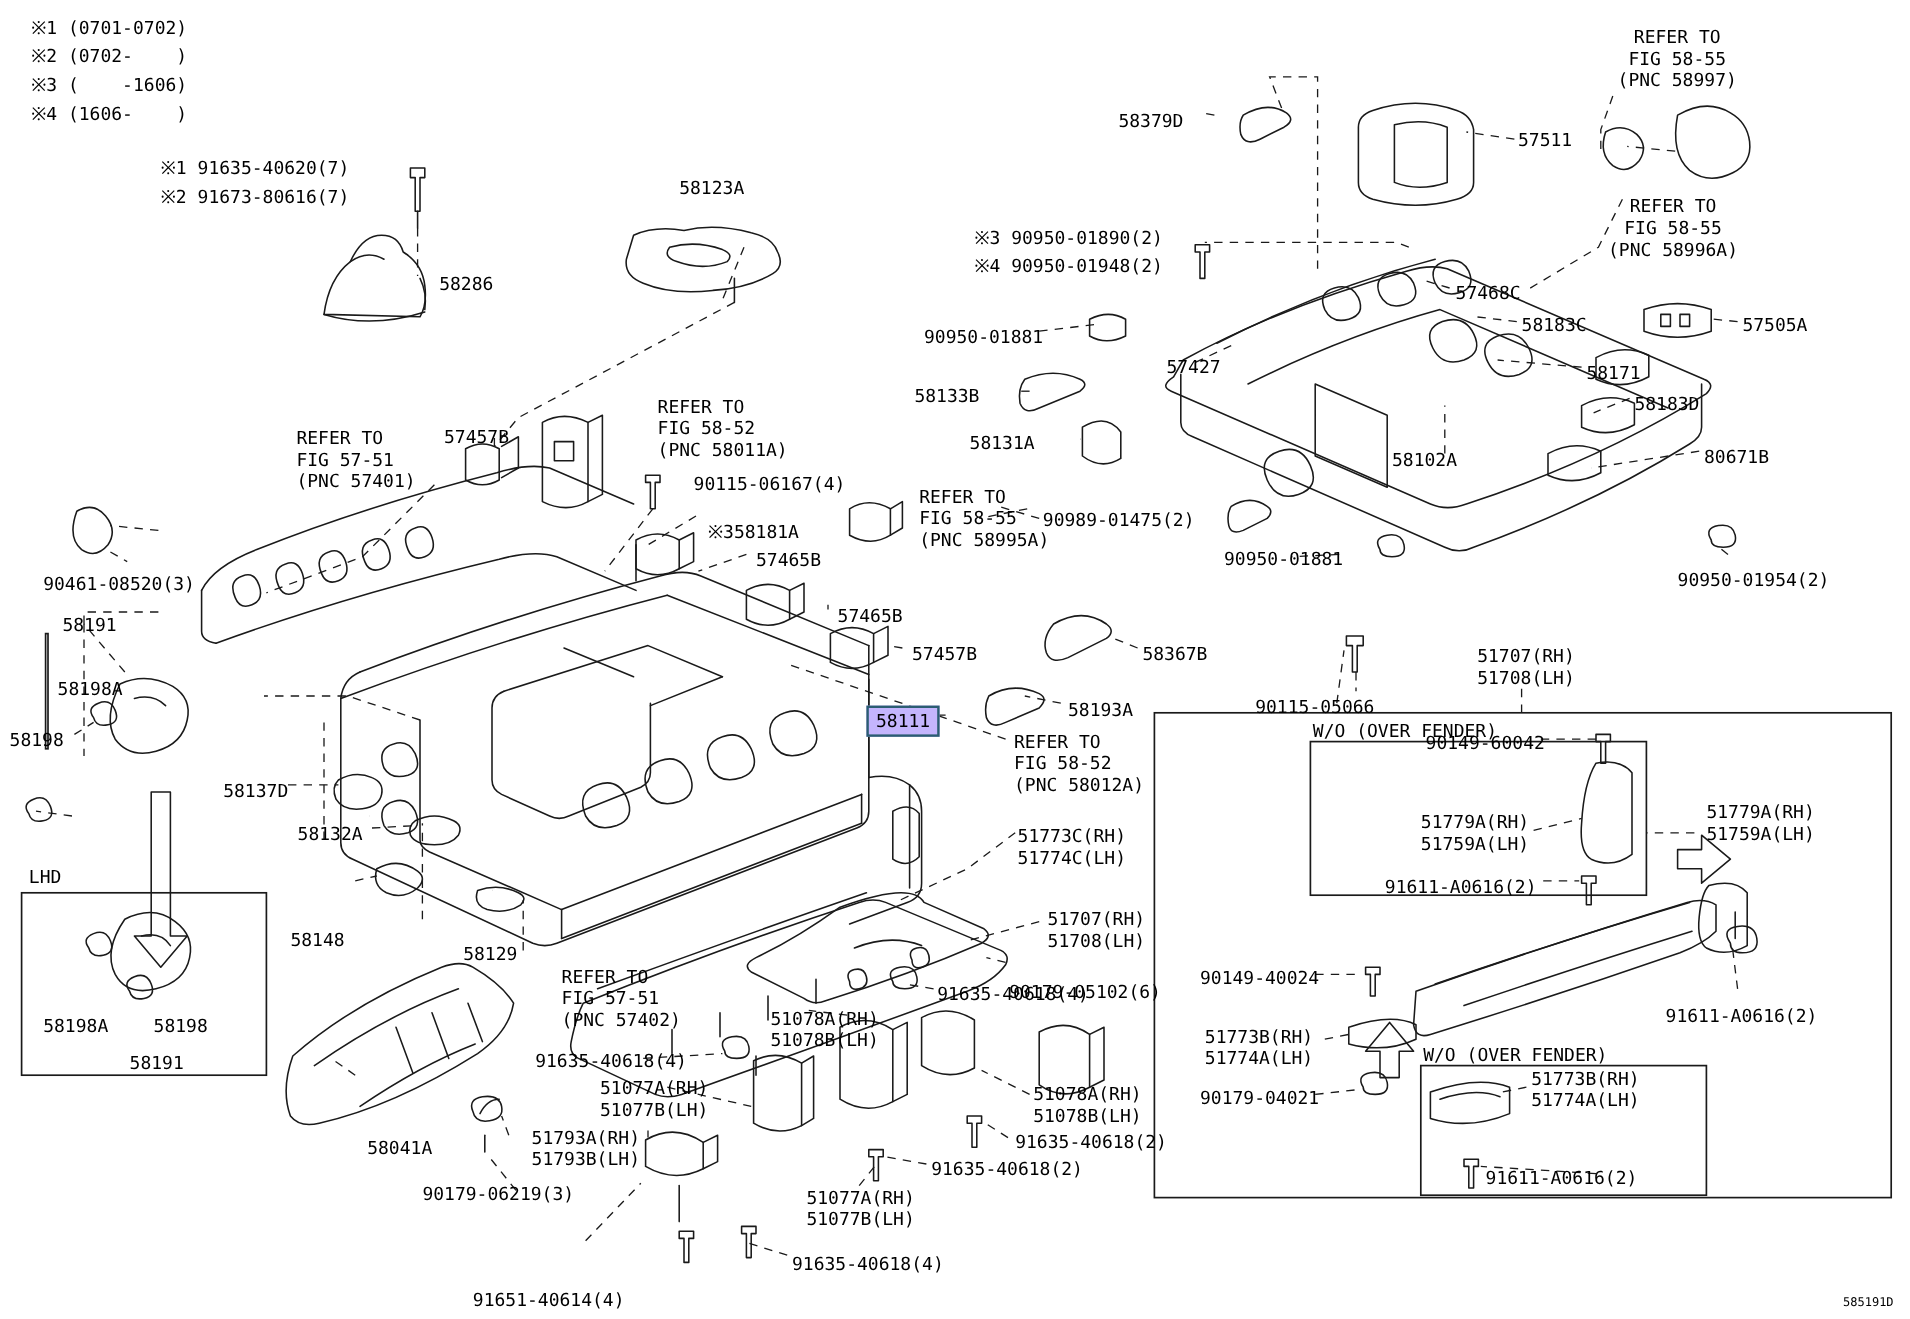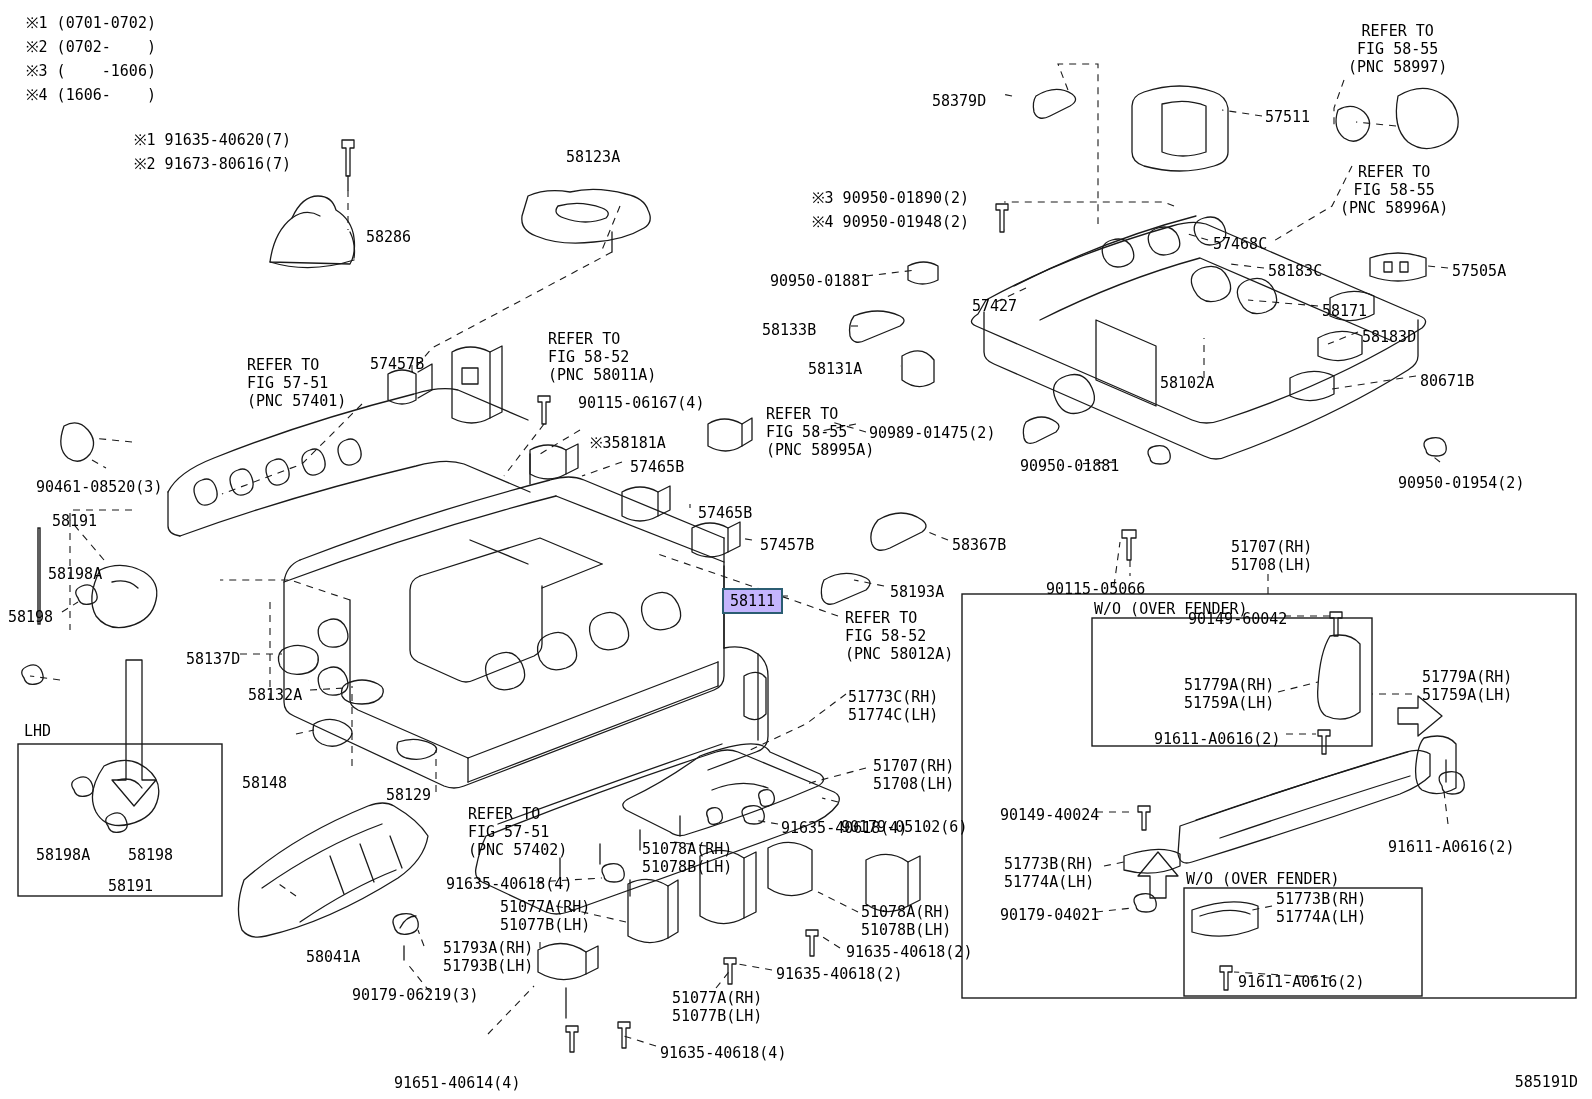--- a/index.html
+++ b/index.html
@@ -4,21 +4,21 @@
 <style>
   html,body{margin:0;padding:0;background:#ffffff;}
   body{width:1592px;height:1099px;position:relative;overflow:hidden;
        font-family:"DejaVu Sans Mono","Liberation Mono",monospace;color:#000;}
   #stage{position:absolute;left:0;top:0;width:1592px;height:1099px;}
   .lbl{position:absolute;font-size:15px;line-height:18px;white-space:pre;letter-spacing:0px;}
   .lbl.c{text-align:center;}
   .boxed-part{position:absolute;border:2px solid #2b5d72;background:#c4b5fd;
               font-size:15px;padding:2px 6px;line-height:18px;}
   svg{position:absolute;left:0;top:0;}
-  .watermark{position:absolute;right:14px;bottom:8px;font-size:15px;}
+  .watermark{position:absolute;right:14px;bottom:8px;font-size:10px;}
 </style>
 </head>
 <body>
 
 <div id="stage">
 
   <svg width="1592" height="1099" viewBox="0 0 1592 1099">
     <g fill="none" stroke="#1a1a1a" stroke-width="1.3" stroke-linejoin="round" stroke-linecap="round">
 
       <path d="M270 262 q4 -30 22 -44 q10 -22 26 -22 q14 0 18 14 q16 10 18 28 q2 16 -4 26 z"></path>

